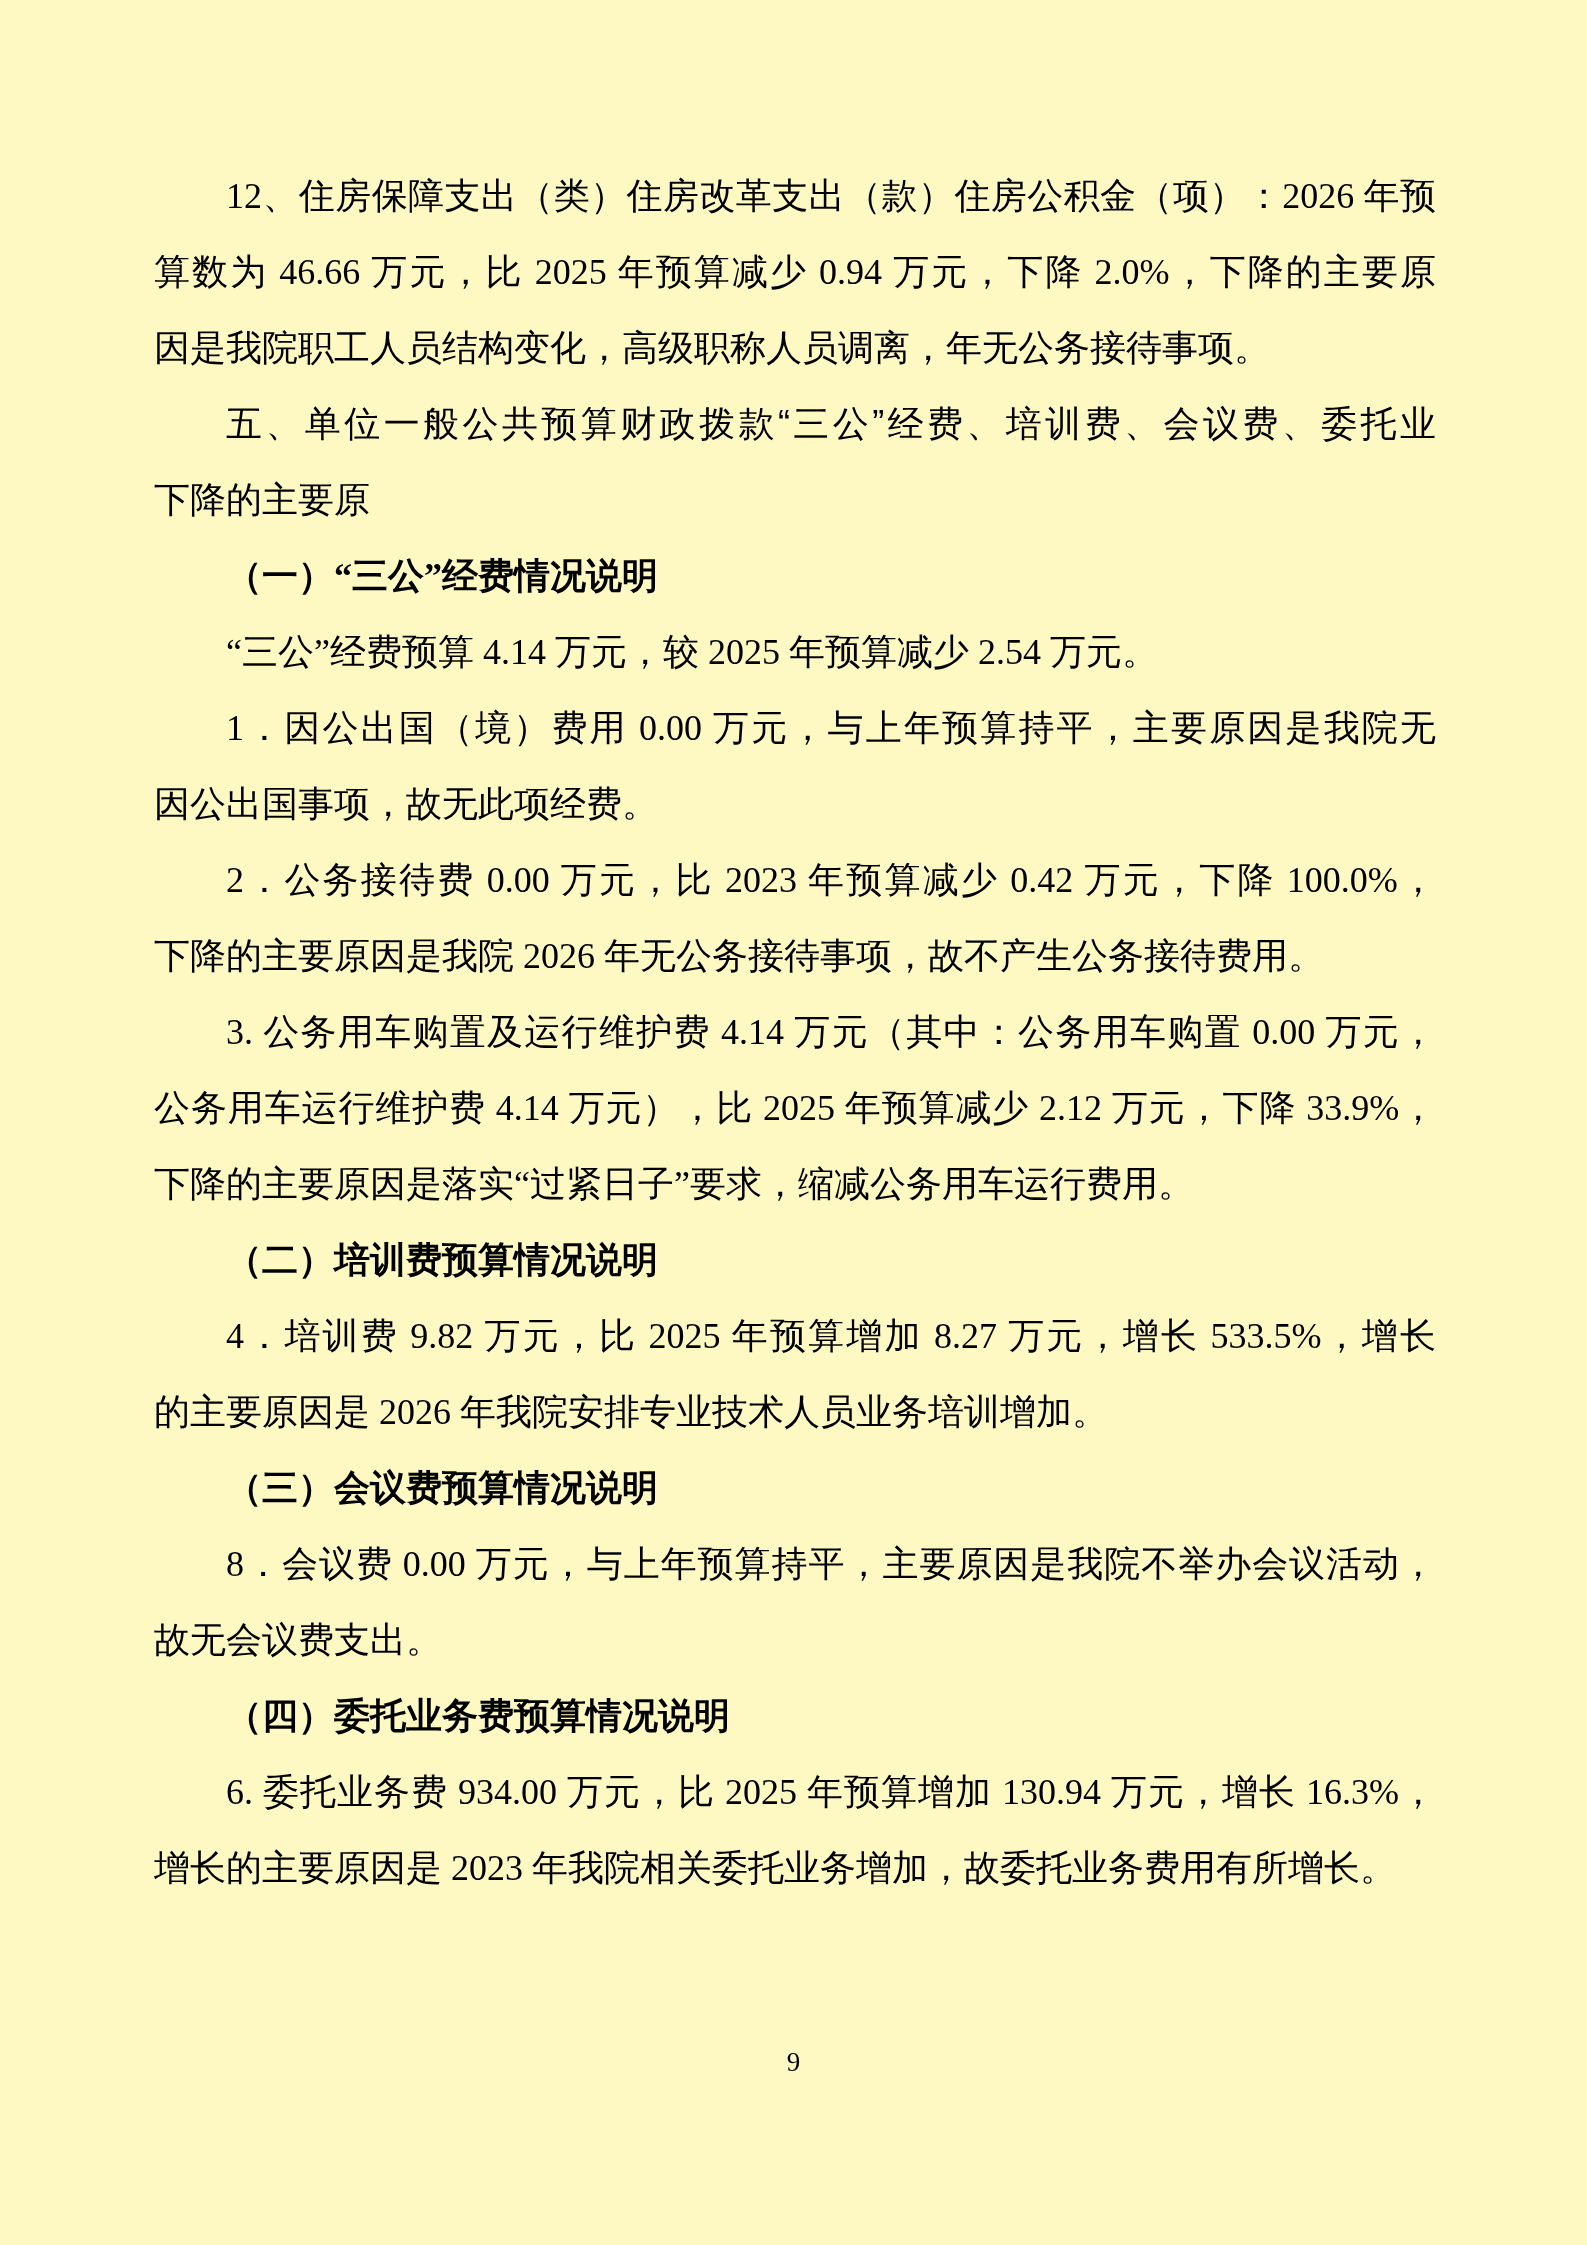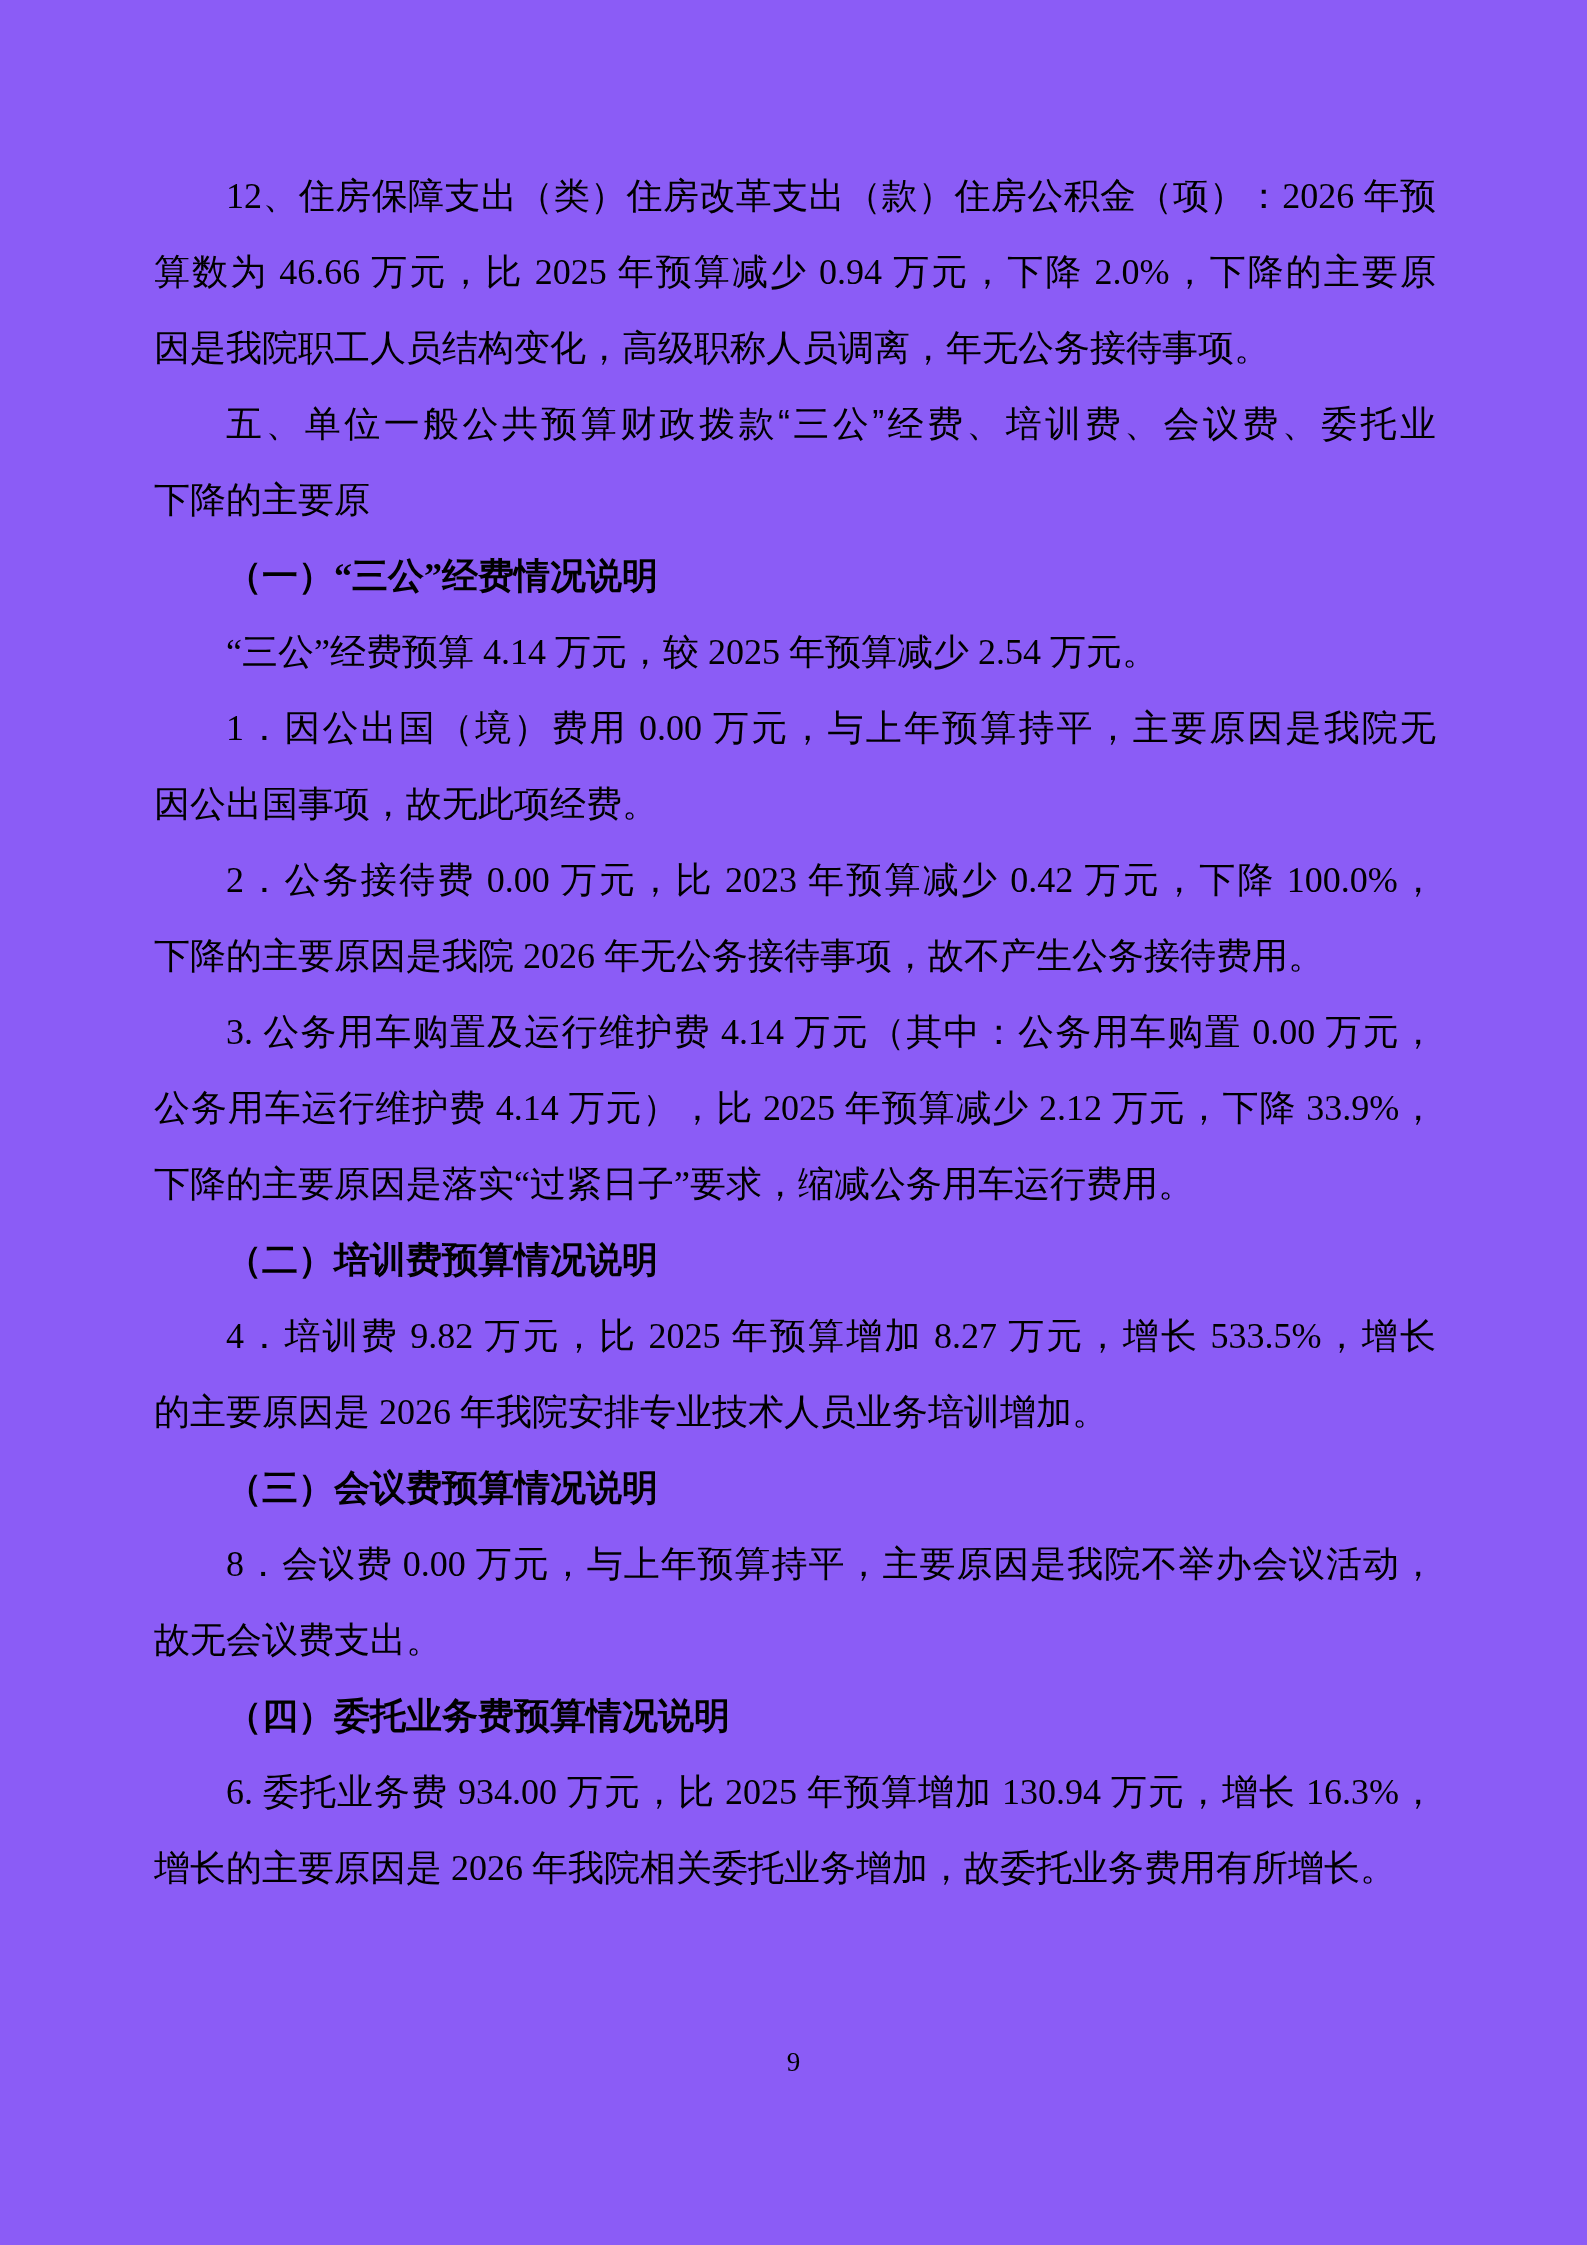--- a/index.html
+++ b/index.html
@@ -4,21 +4,21 @@
 <style>
   html, body {
     margin: 0;
     padding: 0;
     background: #ffffff;
   }
   .page {
     position: relative;
     width: 1587px;
     height: 2245px;
-    background: #8b5cf6;
+    background: #fef9c3;
     color: #000000;
     overflow: hidden;
     font-family: "Liberation Serif", "DejaVu Serif", serif;
   }
   .doc {
     position: absolute;
     left: 154px;
     top: 158px;
     width: 1282px;
   }
@@ -108,17 +108,17 @@
       </div>
       <div class="para">
         <div class="line indent justify">8．会议费 0.00 万元，与上年预算持平，主要原因是我院不举办会议活动，</div>
         <div class="line">故无会议费支出。</div>
       </div>
       <div class="para">
         <div class="line heading2 indent">（四）委托业务费预算情况说明</div>
       </div>
       <div class="para">
         <div class="line indent justify">6. 委托业务费 934.00 万元，比 2025 年预算增加 130.94 万元，增长 16.3%，</div>
-        <div class="line">增长的主要原因是 2026 年我院相关委托业务增加，故委托业务费用有所增长。</div>
+        <div class="line">增长的主要原因是 2023 年我院相关委托业务增加，故委托业务费用有所增长。</div>
       </div>
     </div>
   <div class="page-number">9</div>
 </div>
 
 </body></html>

